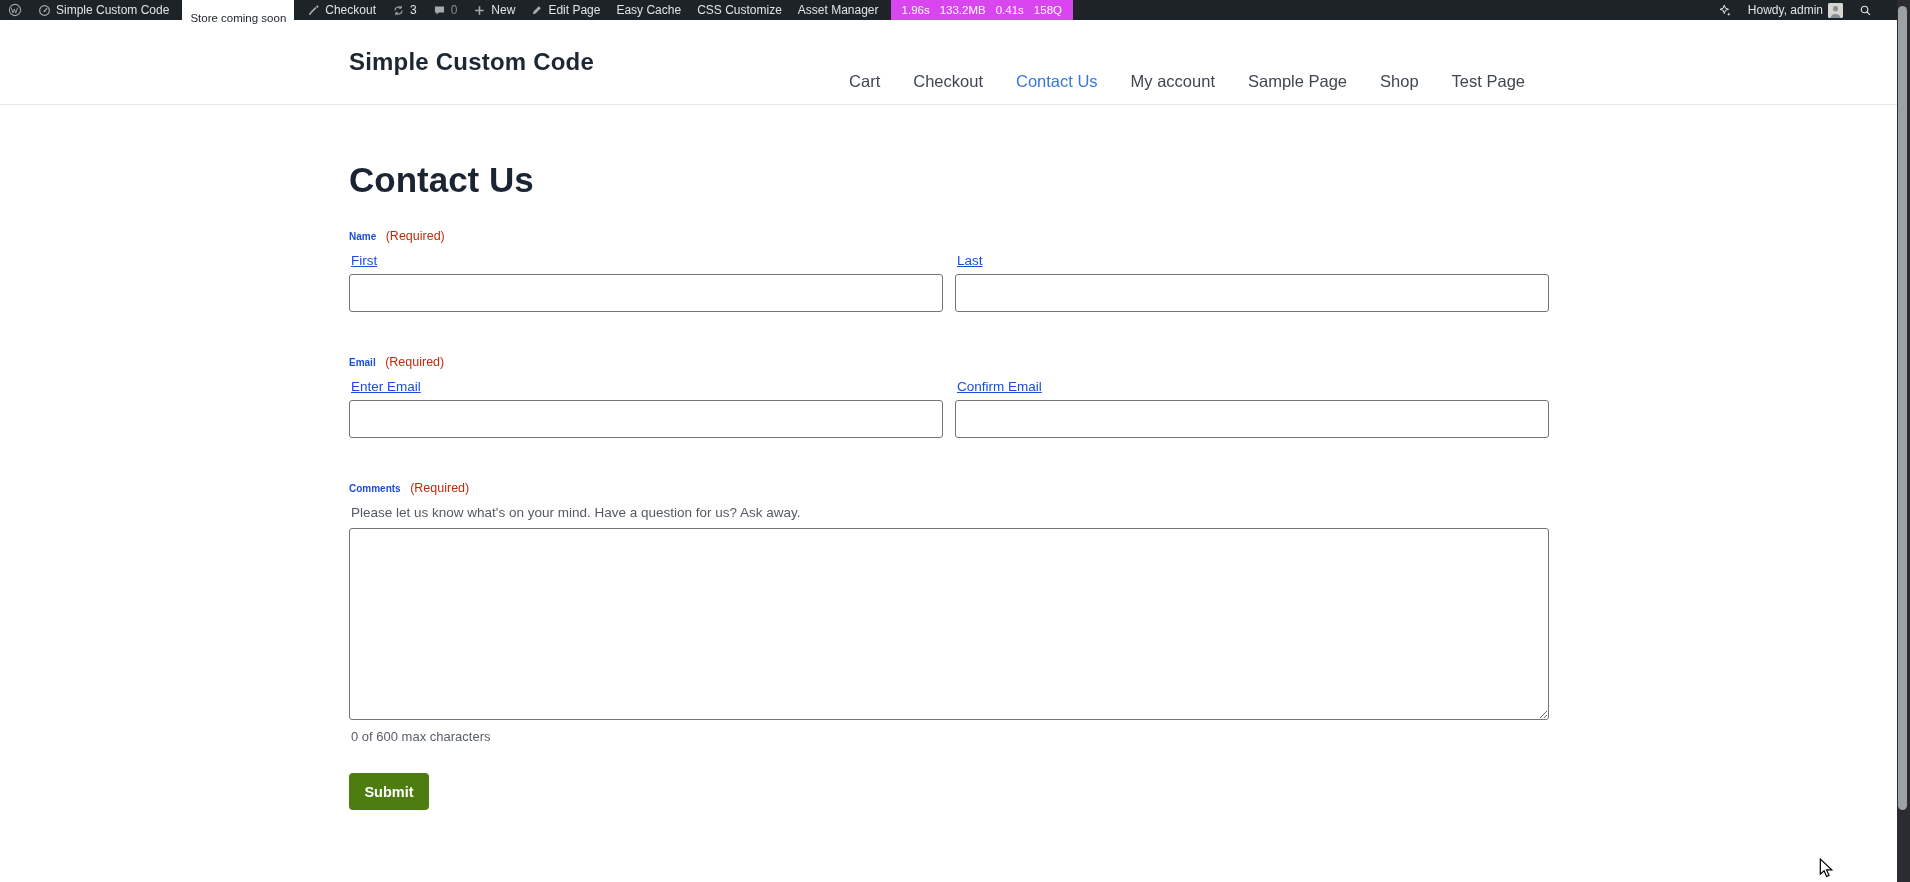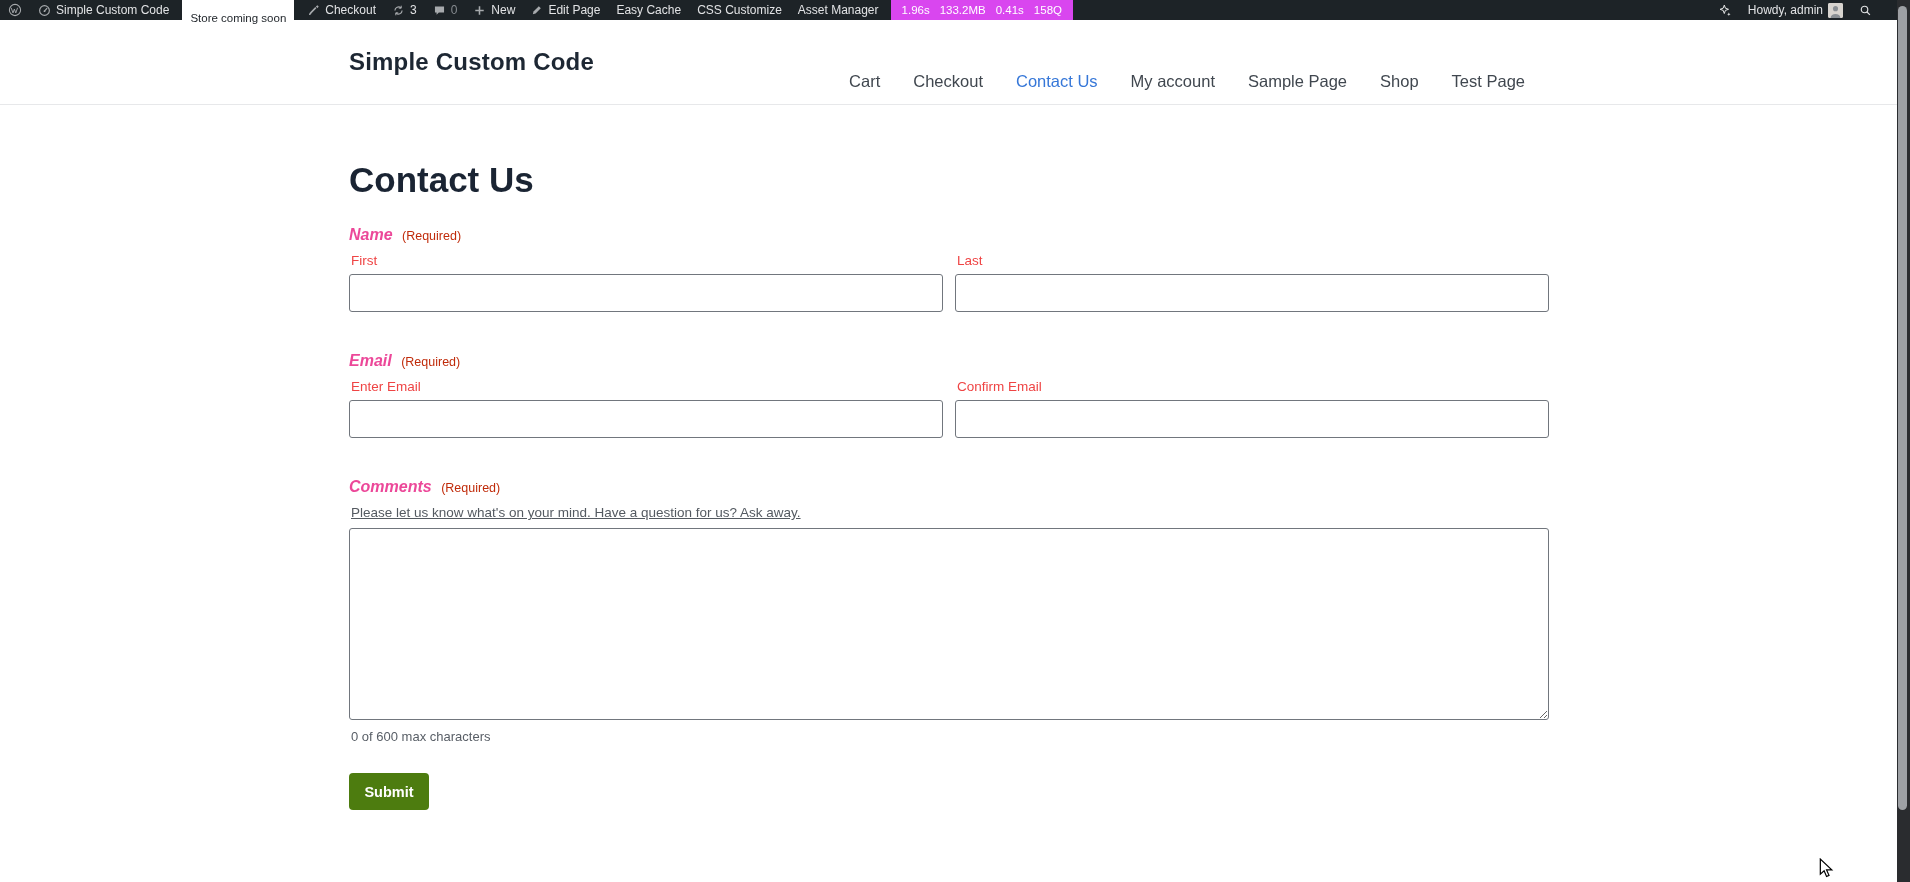--- a/index.html
+++ b/index.html
@@ -26,27 +26,27 @@
   .header-inner { display:flex; align-items:center; justify-content:space-between; height:100%; }
   .site-title { font-size:24px; font-weight:700; color:#1d2733; letter-spacing:.2px; cursor:pointer; }
   .nav { display:flex; gap:33px; font-size:16.5px; color:#40474f; padding-right:24px; }
   .nav .nav-link { cursor:pointer;margin-top:39px; }
   .nav .active { color:#3677d8; }
 
   
   .page-title { font-size:35px; font-weight:700; color:#1a2433; margin-top:55px; }
   .gsection { margin-top:40px; }
   .gsection.first { margin-top:26px; }
-  .glabel { font-size:16px; font-weight:700; color:#ec4899;font-style:italic; }
+  .glabel { font-size:10px; font-weight:700; color:#1d4ed8; }
   .grequired { font-size:12.5px; font-weight:400; color:#c02b0a; margin-left:5px; }
   .grid2 { display:grid; grid-template-columns:1fr 1fr; column-gap:12px; }
-  .gsub { font-size:13.5px; color:#ef4444; margin:9px 0 6px; padding-left:2px; }
+  .gsub { font-size:13.5px; color:#1d4ed8; margin:9px 0 6px; padding-left:2px;text-decoration:underline; }
   .ginput { width:100%; height:38px; border:1px solid #71767d; border-radius:3px;
             font-size:15px; padding:0 10px; background:#fff; font-family:inherit; }
-  .gdesc { font-size:13.5px; color:#545a61; margin-top:9px; padding-left:2px;text-decoration:underline; }
+  .gdesc { font-size:13.5px; color:#545a61; margin-top:9px; padding-left:2px; }
   textarea.ginput { height:192px; margin-top:8px; padding:8px 10px; resize:both; display:block; }
   .gcounter { font-size:13px; color:#585e66; margin-top:9px; padding-left:2px; }
   .gsubmit { margin-top:29px; background:#4d7c0f; color:#fff; border:none; border-radius:4px;
              width:80px; height:37px; font-size:14.5px; font-weight:700; font-family:inherit;
              cursor:pointer; }
 
   
   .scrollbar { position:absolute; top:0; right:-12px; width:13px; height:882px;
                background:#2a2c2f; z-index:50; }
   .scroll-thumb { position:absolute; left:1px; top:6px; width:9px; height:804px;

